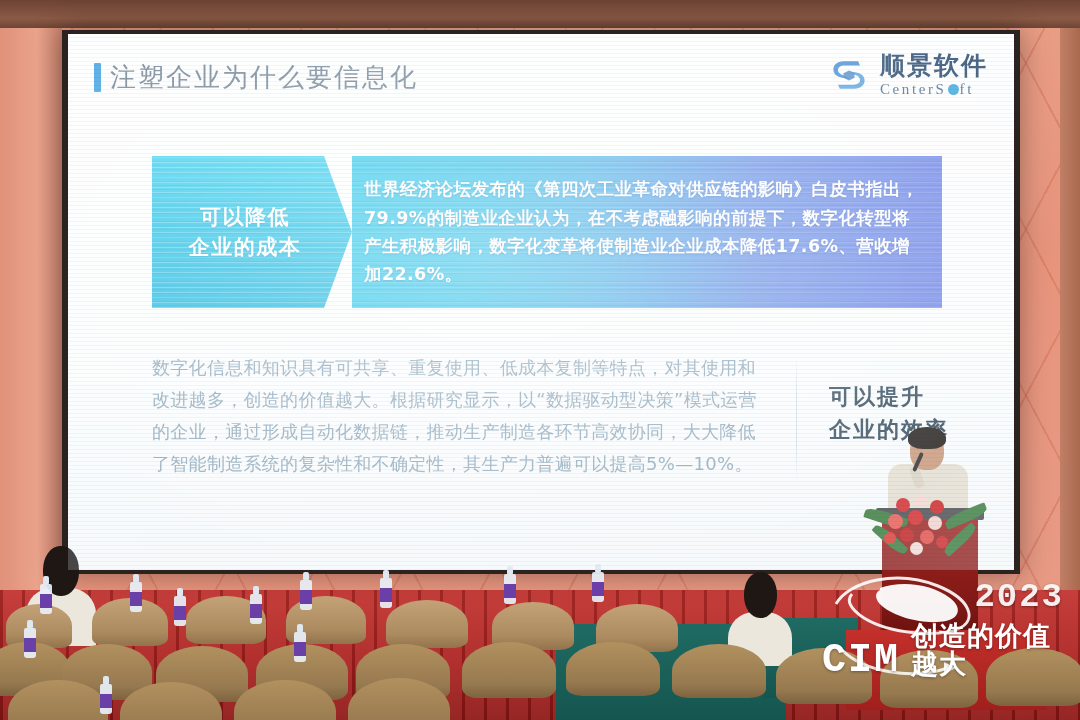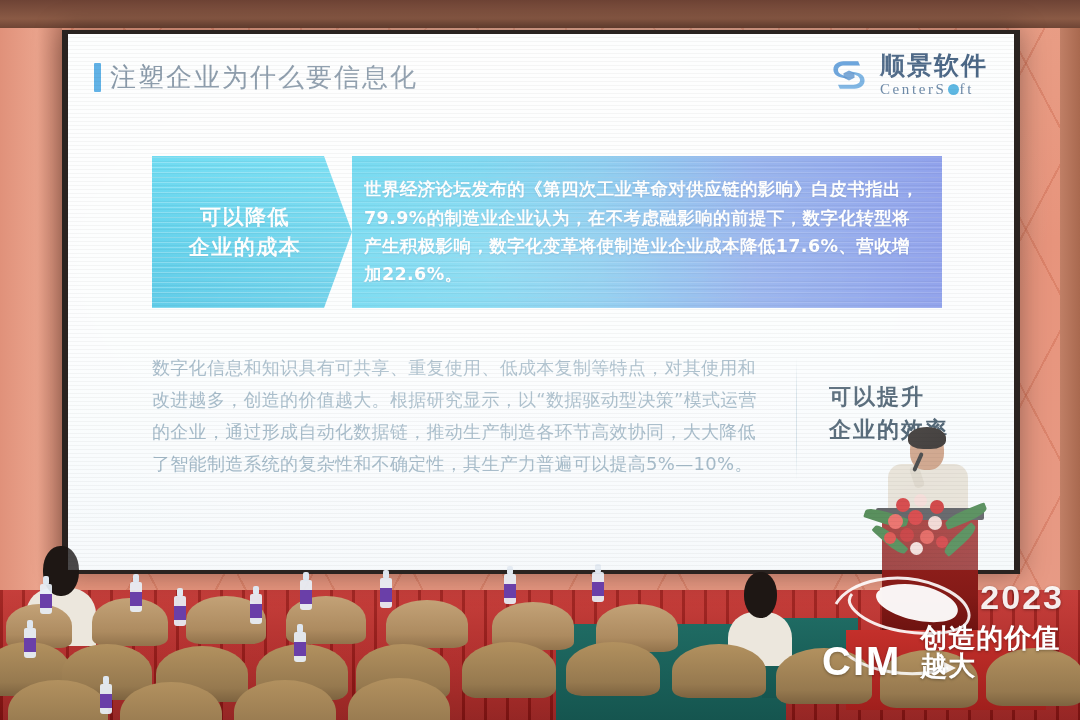--- a/index.html
+++ b/index.html
@@ -161,28 +161,28 @@
   .bottle-cap { position:absolute; left:3px; top:0; width:6px; height:9px; background:#dfe7f0; border-radius:2px; }
   .table-green { position:absolute; background:linear-gradient(180deg,#1f6b63 0%,#15554f 100%); }
   .table-red { position:absolute; background:linear-gradient(180deg,#c4302b 0%,#a01f1c 100%); }
   .person { position:absolute; }
   .p-head { position:absolute; border-radius:48%; background:#1e1714; }
   .p-body { position:absolute; border-radius:26px 26px 0 0; background:#ece7dd; }
 
   
   #cim-watermark {
     position:absolute; right:10px; bottom:18px; width:250px; height:130px; z-index:30;
-    color:#ffffff; font-family:Liberation Sans, sans-serif;
+    color:#ffffff; font-family:Liberation Mono, monospace;
     text-shadow:0 1px 3px rgba(0,0,0,.35);
   }
   .cim-year {
     position:absolute; right:6px; top:6px; font-size:34px; font-weight:bold;
     letter-spacing:2px; color:rgba(255,255,255,.92);
   }
-  .cim-row { position:absolute; left:2px; top:52px; display:flex; align-items:flex-end; gap:19px; }
+  .cim-row { position:absolute; left:2px; top:52px; display:flex; align-items:flex-end; gap:11px; }
   .cim-abbr { font-size:40px; font-weight:bold; letter-spacing:2px; line-height:1; }
   .cim-cn { font-size:27px; font-weight:bold; letter-spacing:1px; line-height:1.05; }
   .cim-en { position:absolute; left:84px; top:94px; font-size:11px; letter-spacing:1.1px; font-style:italic; }
   .cim-swoosh { position:absolute; left:0; top:4px; width:230px; height:110px; }
 </style>
 </head>
 <body>
 
 <div id="room">
 

